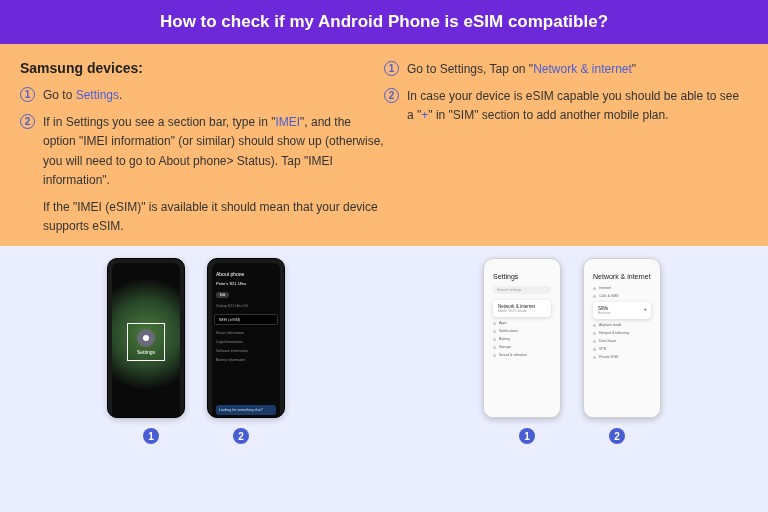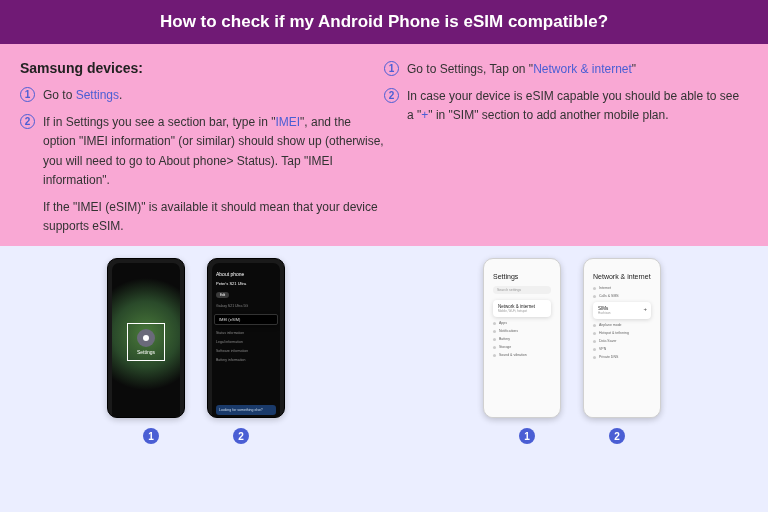--- a/index.html
+++ b/index.html
@@ -4,30 +4,30 @@
 <style>
 * { margin: 0; padding: 0; box-sizing: border-box; }
 body {
   width: 768px;
   height: 512px;
   font-family: -apple-system, BlinkMacSystemFont, 'Segoe UI', Arial, sans-serif;
   background: #ebeeff;
   overflow: hidden;
 }
 .header {
-  background: #701a75;
+  background: #6d28d9;
   color: #fff;
   text-align: center;
   padding: 12px 0;
   font-size: 17px;
   font-weight: 600;
 }
 .body {
   display: flex;
-  background: #f9a8d4;
+  background: #fdba74;
   padding: 16px 20px 10px 20px;
 }
 .col { flex: 1; }
 .col-title {
   font-size: 14px;
   font-weight: 700;
   color: #222;
   margin-bottom: 10px;
 }
 .step {

